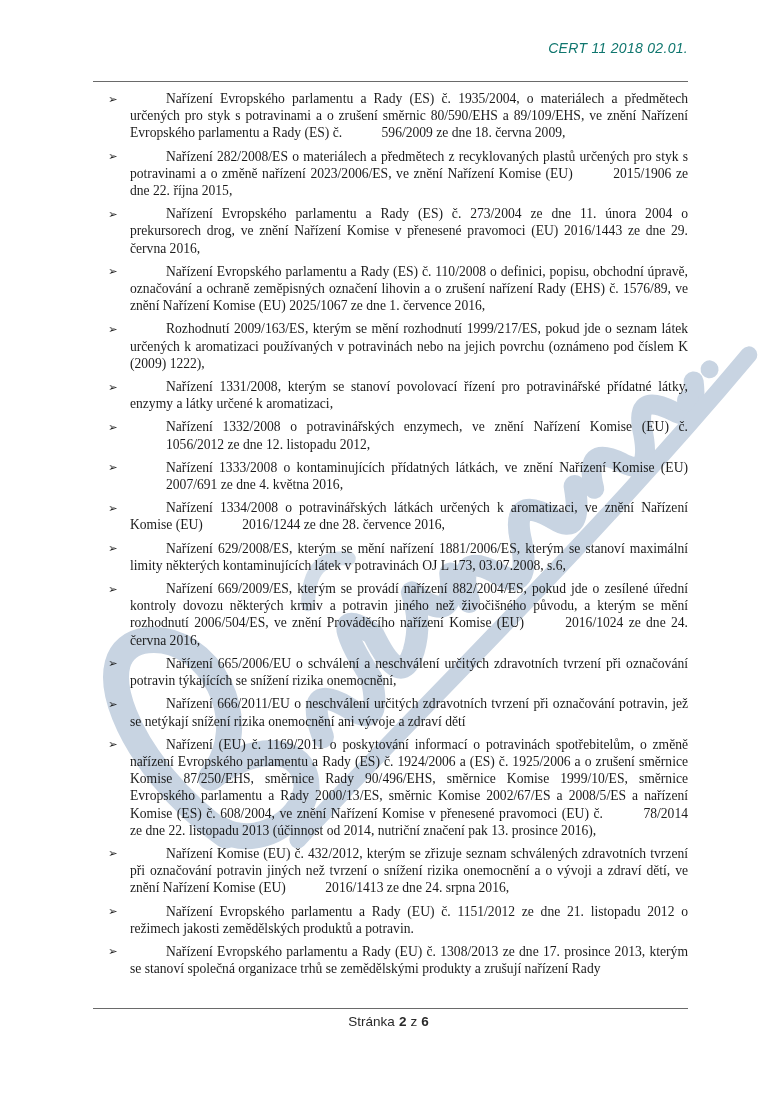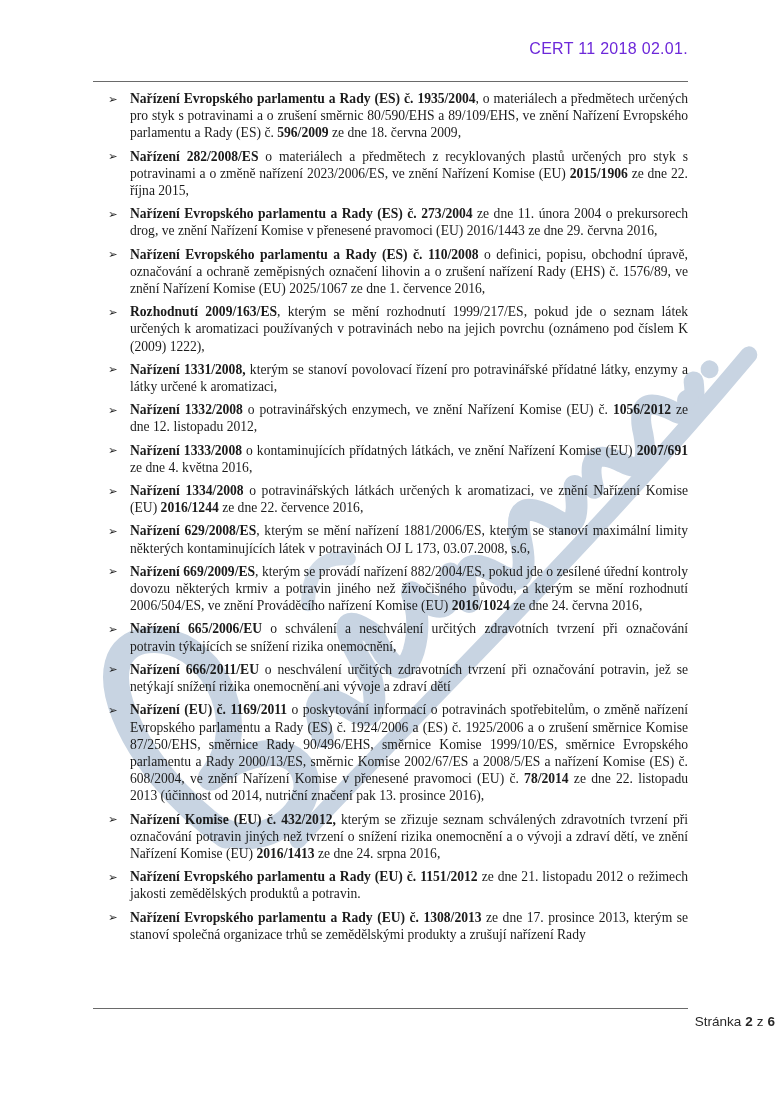--- a/index.html
+++ b/index.html
@@ -12,22 +12,23 @@
     color:#1b1b1b;
   }
   
   .watermark{
     position:absolute;left:0;top:0;width:777px;height:1100px;
     pointer-events:none;
   }
   .header-text{
     position:absolute;top:40px;right:89px;
     font-family:"Liberation Sans", sans-serif;
-    font-size:16px;
-    color:#6d28d9;
+    font-style:italic;
+    font-size:14px;
+    color:#0f766e;
     letter-spacing:0.3px;
   }
   .header-rule{
     position:absolute;top:81px;left:93px;right:89px;
     height:1px;background:#6a6a6a;
   }
   .content{
     position:absolute;top:90px;left:130px;right:89px;
   }
   .list-item{
@@ -37,28 +38,28 @@
     line-height:17.2px;
     text-align:justify;
   }
   .list-item .bullet{
     position:absolute;
     left:-22px;top:0.5px;
     font-family:"DejaVu Sans", sans-serif;
     font-size:11.5px;
     color:#222;
   }
-  .list-item .b{font-weight:700;}
+  .list-item .b{font-weight:400;margin-left:36px;}
   .footer-rule{
     position:absolute;top:1008px;left:93px;right:89px;
     height:1px;background:#6a6a6a;
   }
   .footer-text{
     position:absolute;top:1014px;left:0;width:777px;
-    text-align:right;
+    text-align:center;
     font-family:"Liberation Sans", sans-serif;
     font-size:13.5px;
     color:#282828;
   }
   .footer-text span{padding:0 2px;}
   .footer-text .b{font-weight:700;}
 </style>
 </head>
 <body>
 
@@ -82,21 +83,21 @@
 
   <div class="content">
       <div class="list-item"><span class="bullet">➢</span><span><span class="b">Nařízení Evropského parlamentu a Rady (ES) č. 1935/2004</span><span>, o materiálech a předmětech určených pro styk s potravinami a o zrušení směrnic 80/590/EHS a 89/109/EHS, ve znění Nařízení Evropského parlamentu a Rady (ES) č. </span><span class="b">596/2009</span><span> ze dne 18. června 2009,</span></span></div>
       <div class="list-item"><span class="bullet">➢</span><span><span class="b">Nařízení 282/2008/ES</span><span> o materiálech a předmětech z recyklovaných plastů určených pro styk s potravinami a o změně nařízení 2023/2006/ES, ve znění Nařízení Komise (EU) </span><span class="b">2015/1906</span><span> ze dne 22. října 2015,</span></span></div>
       <div class="list-item"><span class="bullet">➢</span><span><span class="b">Nařízení Evropského parlamentu a Rady (ES) č. 273/2004</span><span> ze dne 11. února 2004 o prekursorech drog, ve znění Nařízení Komise v přenesené pravomoci (EU) 2016/1443 ze dne 29. června 2016,</span></span></div>
       <div class="list-item"><span class="bullet">➢</span><span><span class="b">Nařízení Evropského parlamentu a Rady (ES) č. 110/2008</span><span> o definici, popisu, obchodní úpravě, označování a ochraně zeměpisných označení lihovin a o zrušení nařízení Rady (EHS) č. 1576/89, ve znění Nařízení Komise (EU) 2025/1067 ze dne 1. července 2016,</span></span></div>
       <div class="list-item"><span class="bullet">➢</span><span><span class="b">Rozhodnutí 2009/163/ES</span><span>, kterým se mění rozhodnutí 1999/217/ES, pokud jde o seznam látek určených k aromatizaci používaných v potravinách nebo na jejich povrchu (oznámeno pod číslem K (2009) 1222),</span></span></div>
       <div class="list-item"><span class="bullet">➢</span><span><span class="b">Nařízení 1331/2008,</span><span> kterým se stanoví povolovací řízení pro potravinářské přídatné látky, enzymy a látky určené k aromatizaci,</span></span></div>
       <div class="list-item"><span class="bullet">➢</span><span><span class="b">Nařízení 1332/2008</span><span> o potravinářských enzymech, ve znění Nařízení Komise (EU) č. </span><span class="b">1056/2012</span><span> ze dne 12. listopadu 2012,</span></span></div>
       <div class="list-item"><span class="bullet">➢</span><span><span class="b">Nařízení 1333/2008</span><span> o kontaminujících přídatných látkách, ve znění Nařízení Komise (EU) </span><span class="b">2007/691</span><span> ze dne 4. května 2016,</span></span></div>
-      <div class="list-item"><span class="bullet">➢</span><span><span class="b">Nařízení 1334/2008</span><span> o potravinářských látkách určených k aromatizaci, ve znění Nařízení Komise (EU) </span><span class="b">2016/1244</span><span> ze dne 22. července 2016,</span></span></div>
+      <div class="list-item"><span class="bullet">➢</span><span><span class="b">Nařízení 1334/2008</span><span> o potravinářských látkách určených k aromatizaci, ve znění Nařízení Komise (EU) </span><span class="b">2016/1244</span><span> ze dne 28. července 2016,</span></span></div>
       <div class="list-item"><span class="bullet">➢</span><span><span class="b">Nařízení 629/2008/ES</span><span>, kterým se mění nařízení 1881/2006/ES, kterým se stanoví maximální limity některých kontaminujících látek v potravinách OJ L 173, 03.07.2008, s.6,</span></span></div>
       <div class="list-item"><span class="bullet">➢</span><span><span class="b">Nařízení 669/2009/ES</span><span>, kterým se provádí nařízení 882/2004/ES, pokud jde o zesílené úřední kontroly dovozu některých krmiv a potravin jiného než živočišného původu, a kterým se mění rozhodnutí 2006/504/ES, ve znění Prováděcího nařízení Komise (EU) </span><span class="b">2016/1024</span><span> ze dne 24. června 2016,</span></span></div>
       <div class="list-item"><span class="bullet">➢</span><span><span class="b">Nařízení 665/2006/EU</span><span> o schválení a neschválení určitých zdravotních tvrzení při označování potravin týkajících se snížení rizika onemocnění,</span></span></div>
       <div class="list-item"><span class="bullet">➢</span><span><span class="b">Nařízení 666/2011/EU</span><span> o neschválení určitých zdravotních tvrzení při označování potravin, jež se netýkají snížení rizika onemocnění ani vývoje a zdraví dětí</span></span></div>
       <div class="list-item"><span class="bullet">➢</span><span><span class="b">Nařízení (EU) č. 1169/2011</span><span> o poskytování informací o potravinách spotřebitelům, o změně nařízení Evropského parlamentu a Rady (ES) č. 1924/2006 a (ES) č. 1925/2006 a o zrušení směrnice Komise 87/250/EHS, směrnice Rady 90/496/EHS, směrnice Komise 1999/10/ES, směrnice Evropského parlamentu a Rady 2000/13/ES, směrnic Komise 2002/67/ES a 2008/5/ES a nařízení Komise (ES) č. 608/2004, ve znění Nařízení Komise v přenesené pravomoci (EU) č. </span><span class="b">78/2014</span><span> ze dne 22. listopadu 2013 (účinnost od 2014, nutriční značení pak 13. prosince 2016),</span></span></div>
       <div class="list-item"><span class="bullet">➢</span><span><span class="b">Nařízení Komise (EU) č. 432/2012,</span><span> kterým se zřizuje seznam schválených zdravotních tvrzení při označování potravin jiných než tvrzení o snížení rizika onemocnění a o vývoji a zdraví dětí, ve znění Nařízení Komise (EU) </span><span class="b">2016/1413</span><span> ze dne 24. srpna 2016,</span></span></div>
       <div class="list-item"><span class="bullet">➢</span><span><span class="b">Nařízení Evropského parlamentu a Rady (EU) č. 1151/2012</span><span> ze dne 21. listopadu 2012 o režimech jakosti zemědělských produktů a potravin.</span></span></div>
       <div class="list-item"><span class="bullet">➢</span><span><span class="b">Nařízení Evropského parlamentu a Rady (EU) č. 1308/2013</span><span> ze dne 17. prosince 2013, kterým se stanoví společná organizace trhů se zemědělskými produkty a zrušují nařízení Rady</span></span></div>
     </div>
 

